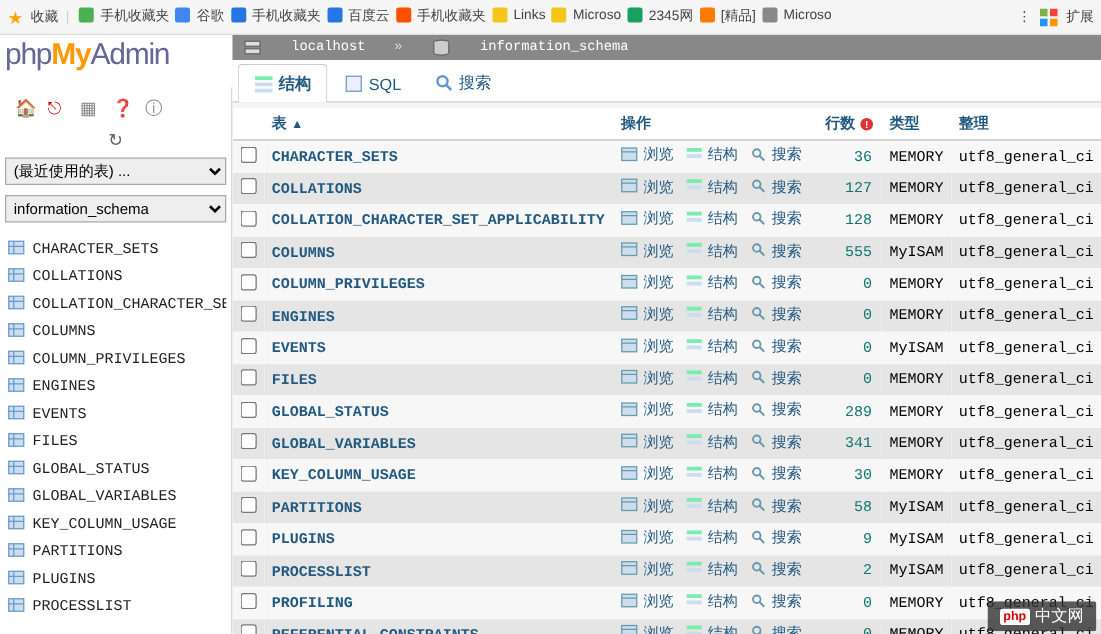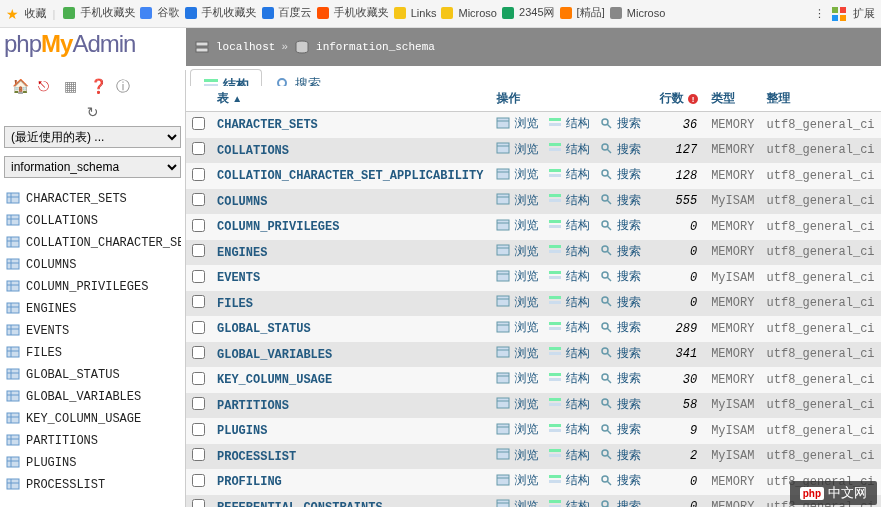--- a/index.html
+++ b/index.html
@@ -20,39 +20,39 @@
 .left-panel { position: absolute; top: 70px; left: 0; width: 186px; bottom: 0; background: #fff; border-right: 1px solid #ccc; overflow-y: auto; padding: 4px; }
 .left-icons { display: flex; gap: 10px; padding: 4px 8px 8px; }
 .left-icons span { width: 16px; height: 16px; cursor: pointer; font-size: 14px; }
 .recent-row { text-align: center; padding: 2px 0; color: #666; font-size: 14px; cursor: pointer; }
 .db-select { width: 100%; margin: 4px 0; padding: 2px; font-size: 12px; border: 1px solid #aaa; background: #eee; }
 .tree-list { margin-top: 6px; }
 .tree-item { display: flex; align-items: center; gap: 4px; padding: 3px 2px; cursor: pointer; font-family: "Courier New", monospace; font-size: 12px; color: #222; white-space: nowrap; overflow: hidden; }
 .tree-icon { width: 14px; height: 14px; flex-shrink: 0; }
 
 .main-panel { position: absolute; top: 28px; left: 186px; right: 0; bottom: 0; background: #f5f5f5; }
-.breadcrumb-bar { background: #888; color: #fff; height: 38px; display: flex; align-items: center; padding: 0 8px; gap: 6px; font-size: 11px; font-family: "Courier New", monospace; }
+.breadcrumb-bar { background: #888; color: #fff; height: 20px; display: flex; align-items: center; padding: 0 8px; gap: 23px; font-size: 11px; font-family: "Courier New", monospace; }
 .breadcrumb-bar .arrow { color: #ddd; }
 
 .tabs { background: #fff; border-bottom: 1px solid #ccc; display: flex; height: 34px; align-items: flex-end; padding-left: 4px; }
 .tab { display: flex; align-items: center; gap: 4px; padding: 6px 12px; cursor: pointer; border: 1px solid transparent; border-bottom: none; border-radius: 4px 4px 0 0; color: #235a81; font-size: 13px; }
 .tab.active { background: #fff; border-color: #ccc; font-weight: bold; color: #235a81; position: relative; top: 1px; }
 .tab-icon { width: 16px; height: 16px; }
 
 .table-wrap { position: absolute; top: 58px; left: 0; right: 0; bottom: 0; overflow-y: auto; background: #fff; }
 table.db-table { width: 100%; border-collapse: collapse; font-size: 12px; }
 table.db-table th { background: #fff; color: #235a81; text-align: left; padding: 4px 6px; border-bottom: 1px solid #ccc; font-weight: bold; cursor: pointer; }
 table.db-table td { padding: 3px 6px; white-space: nowrap; }
 table.db-table tr.odd td { background: #f7f7f7; }
 table.db-table tr.even td { background: #e5e5e5; }
 .tbl-name { font-family: "Courier New", monospace; color: #235a81; font-weight: bold; cursor: pointer; }
 .action-link { color: #235a81; cursor: pointer; display: inline-flex; align-items: center; gap: 2px; margin-right: 6px; }
 .action-icon { width: 14px; height: 14px; }
-.rows-col { text-align: right; padding-right: 8px !important; font-family: "Courier New", monospace; color: #000000; font-style: italic; }
-.type-col, .coll-col { font-family: "Courier New", monospace; color: #737373; }
+.rows-col { text-align: right; padding-right: 8px !important; font-family: "Courier New", monospace; color: #0f766e; }
+.type-col, .coll-col { font-family: "Courier New", monospace; color: #000000; }
 th .caret { font-size: 10px; }
 
 .watermark { position: absolute; bottom: 2px; right: 4px; background: rgba(50,50,50,0.8); color: #fff; font-size: 13px; padding: 3px 10px; border-radius: 2px; display: flex; align-items: center; gap: 4px; }
 .watermark .wlogo { background: #fff; color: #d00; font-weight: bold; font-size: 10px; padding: 1px 3px; border-radius: 2px; }
 
 svg.ico { width: 16px; height: 16px; vertical-align: middle; }
 </style>
 </head>
 <body>
 
@@ -276,20 +276,26 @@
     <div class="tab active">
       <svg class="ico tab-icon">
           <rect x="1" y="2" width="14" height="3" fill="#7ea"></rect>
           <rect x="1" y="7" width="14" height="3" fill="#cde"></rect>
           <rect x="1" y="12" width="14" height="3" fill="#cde"></rect>
         </svg>
       <span>结构</span>
     </div>
     <div class="tab">
       <svg class="ico tab-icon">
+          <rect x="2" y="2" width="12" height="12" fill="#eef" stroke="#69c"></rect>
+        </svg>
+      <span>SQL</span>
+    </div>
+    <div class="tab">
+      <svg class="ico tab-icon">
           <circle cx="7" cy="7" r="4" fill="none" stroke="#69c" stroke-width="2"></circle>
           <line x1="10" y1="10" x2="14" y2="14" stroke="#69c" stroke-width="2"></line>
         </svg>
       <span>搜索</span>
     </div>
   </div>
   <div class="table-wrap">
     <table class="db-table">
       <thead>
           <tr>

